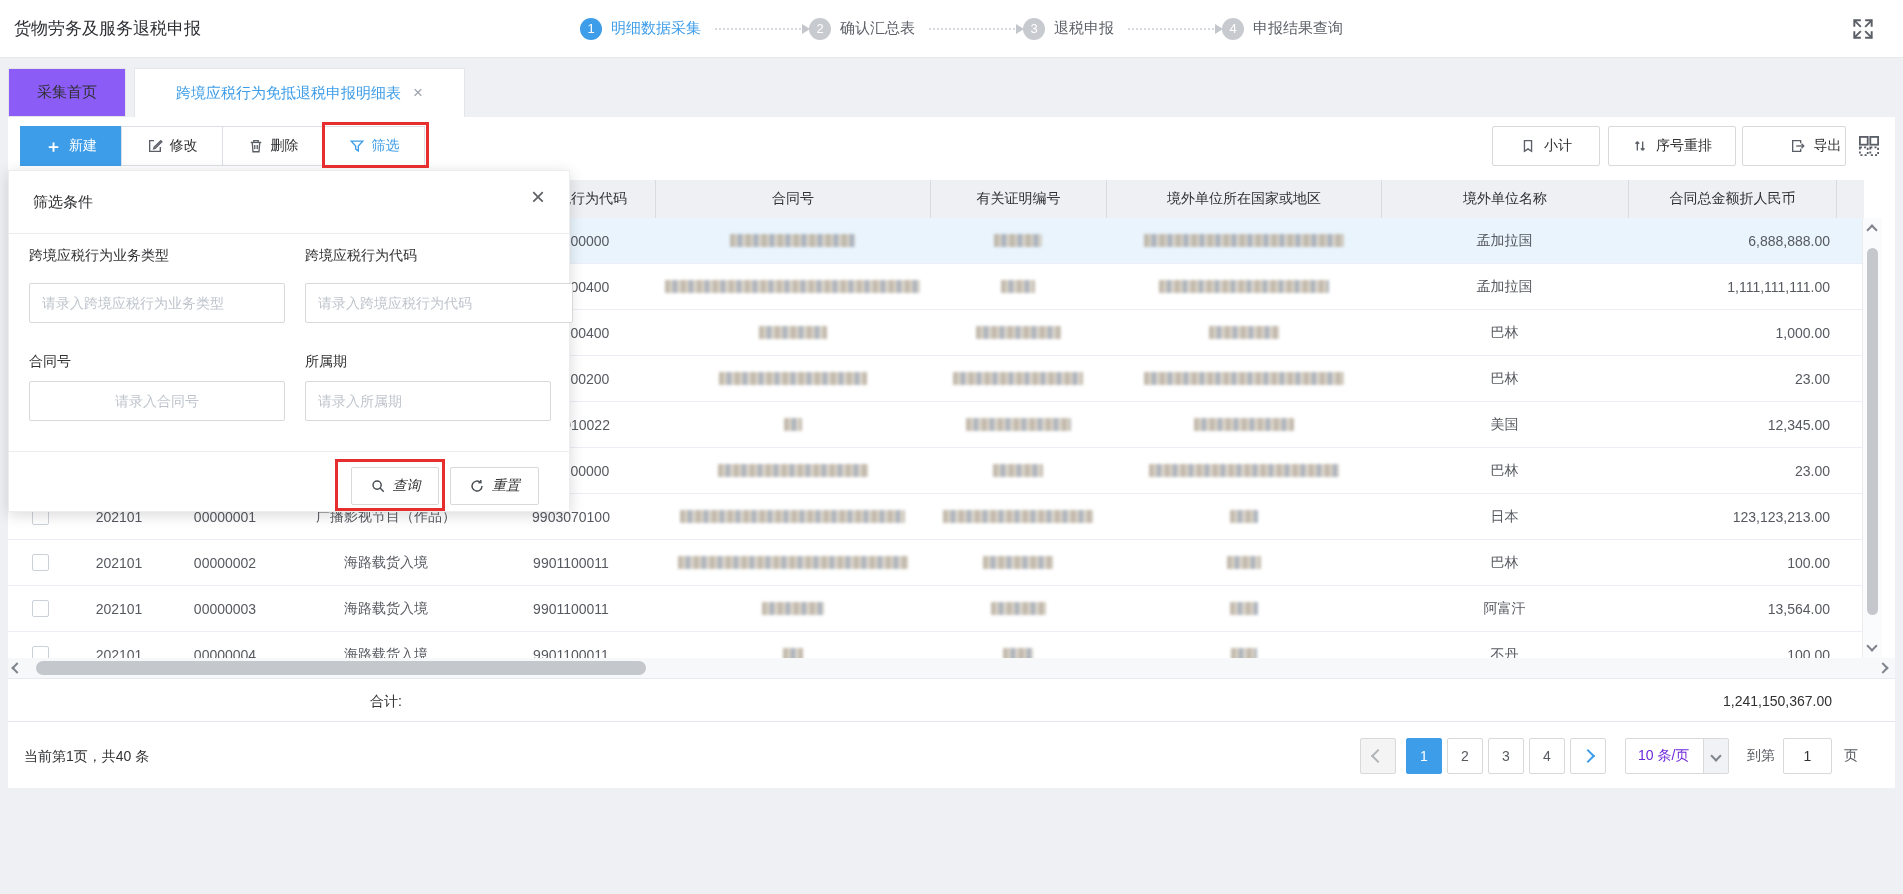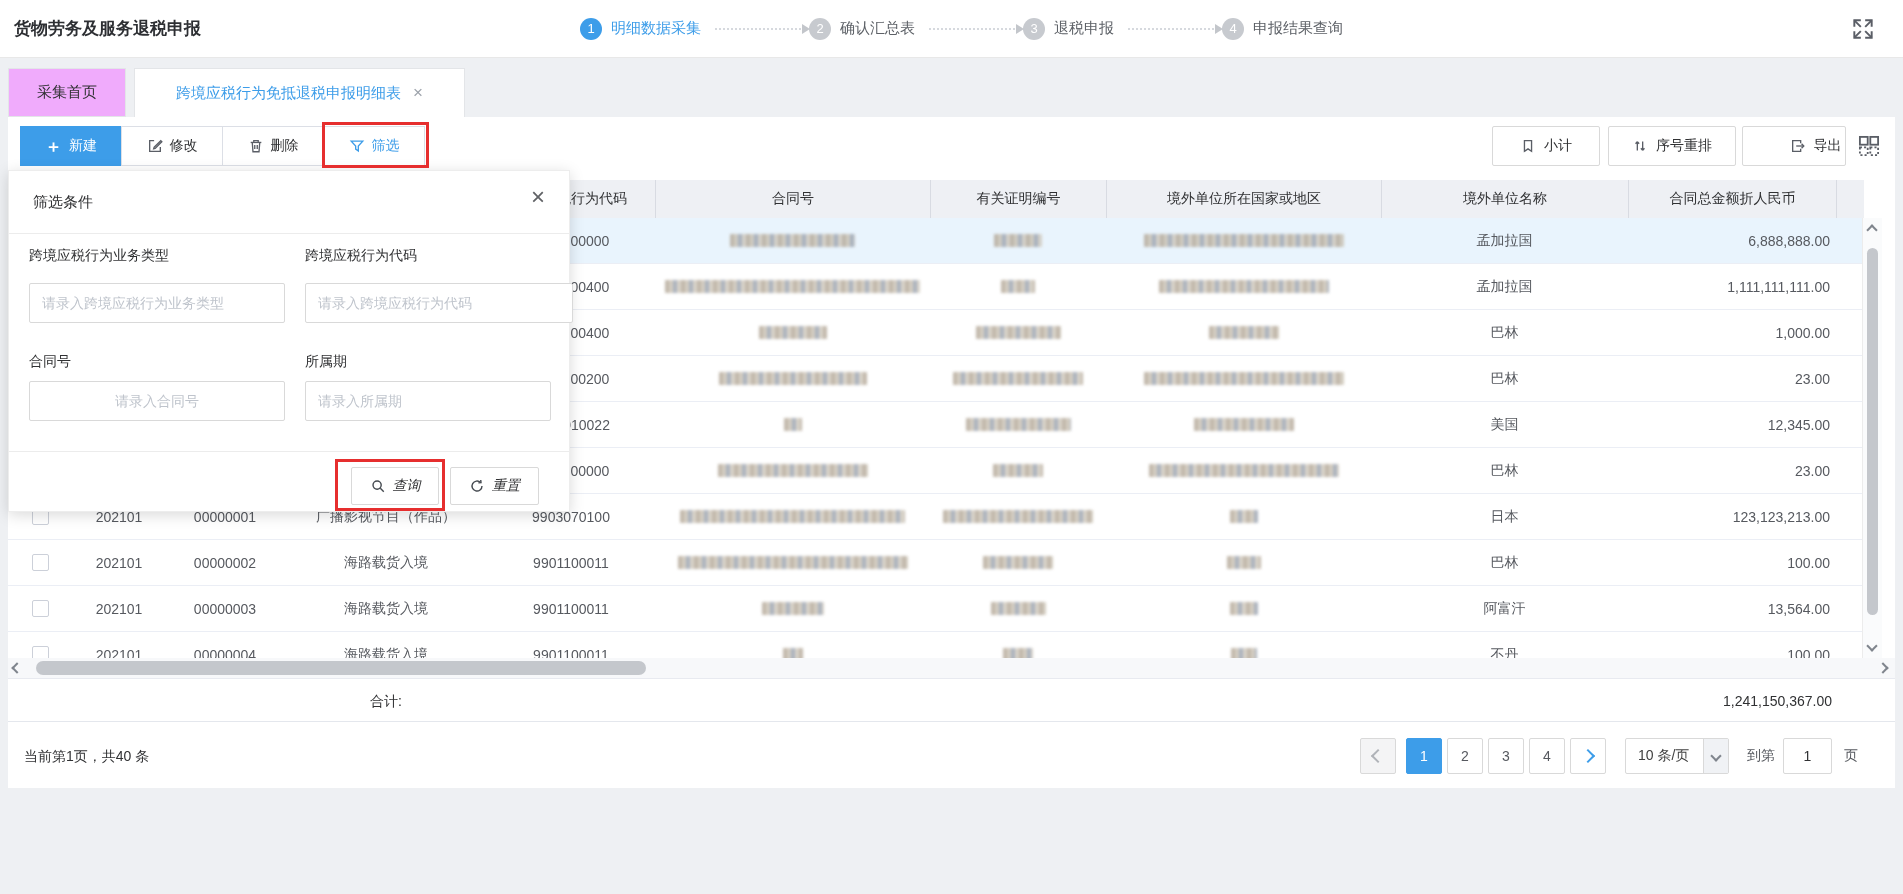--- a/index.html
+++ b/index.html
@@ -1,34 +1,34 @@
 <!DOCTYPE html>
 <html><head>
 <meta charset="utf-8">
 <style>
   html,body{margin:0;padding:0;background:#eef0f3;font-family:"Liberation Sans","DejaVu Sans",sans-serif;}
   .screen{position:relative;width:1903px;height:894px;background:#eef0f3;overflow:hidden;}
   .abs{position:absolute;}
 
   
   .topbar{left:0;top:0;width:1903px;height:57px;background:#fff;border-bottom:1px solid #e8e8e8;}
-  .page-title{left:14px;top:0;height:57px;line-height:57px;font-size:17px;font-weight:700;color:#2d2f33;}
+  .page-title{left:14px;top:0;height:57px;line-height:57px;font-size:17px;font-weight:400;color:#2d2f33;}
   .stepper{left:580px;top:0;height:57px;display:flex;align-items:center;}
   .step{display:flex;align-items:center;gap:9px;}
   .scircle{width:22px;height:22px;border-radius:50%;background:#c7cacf;color:#fff;font-size:13px;display:flex;align-items:center;justify-content:center;}
   .step.active .scircle{background:#3d9de9;}
   .slabel{font-size:15px;color:#5c6066;white-space:nowrap;}
   .step.active .slabel{color:#3d9de9;}
   .conn{width:86px;border-top:2px dotted #d6d9de;margin:0 8px 0 14px;position:relative;}
   .conn:after{content:"";position:absolute;right:-9px;top:-6px;border-left:8px solid #c3c6cb;border-top:5px solid transparent;border-bottom:5px solid transparent;}
   .fs-icon{left:1850px;top:16px;width:26px;height:26px;cursor:pointer;}
 
   
   .tab{top:68px;height:49px;box-sizing:border-box;display:flex;align-items:center;justify-content:center;font-size:15px;}
-  .tab-home{left:8px;width:118px;background:#f0abfc;border:1px solid #e3e5e8;color:#303133;}
+  .tab-home{left:8px;width:118px;background:#8b5cf6;border:1px solid #e3e5e8;color:#303133;}
   .tab-active{left:134px;width:331px;background:#fff;border:1px solid #e3e5e8;border-bottom:none;color:#3d9de9;gap:12px;}
   .tab-close{color:#9da3ab;font-size:17px;cursor:pointer;}
 
   
   .panel{left:8px;top:117px;width:1887px;height:671px;background:#fff;}
 
   
   .tgroup{left:20px;top:126px;display:flex;}
   .tbtn{height:40px;width:102px;box-sizing:border-box;border:1px solid #dcdfe6;margin-left:-1px;background:#fff;display:flex;align-items:center;justify-content:center;gap:7px;font-size:14px;color:#303133;cursor:pointer;}
   .tbtn.primary{background:#3d9de9;border:1px solid #3d9de9;color:#fff;margin-left:0;}
@@ -72,21 +72,21 @@
   .total-value{position:absolute;right:63px;top:0;height:44px;line-height:44px;font-size:14px;color:#303133;}
 
   
   .pg-info{left:24px;top:738px;height:36px;line-height:36px;font-size:14px;color:#303133;}
   .pager{left:1360px;top:738px;display:flex;align-items:center;}
   .pbtn{width:36px;height:36px;box-sizing:border-box;border:1px solid #d9d9d9;border-radius:2px;background:#fff;display:flex;align-items:center;justify-content:center;font-size:14px;color:#56595f;cursor:pointer;}
   .pbtn.active{background:#3d9de9;border-color:#3d9de9;color:#fff;}
   .pbtn.disabled{background:#f4f4f5;}
   .pbtn.next .chev{border-color:#3d9de9;}
   .psize{margin-left:19px;width:104px;height:36px;box-sizing:border-box;border:1px solid #d9d9d9;border-radius:2px;background:#fff;display:flex;align-items:center;cursor:pointer;}
-  .psize-text{flex:1;padding-left:12px;font-size:14px;color:#404040;}
+  .psize-text{flex:1;padding-left:12px;font-size:14px;color:#6d28d9;}
   .psize-caret{width:24px;height:34px;background:#f0f2f5;border-left:1px solid #d9d9d9;display:flex;align-items:center;justify-content:center;}
   .goto-label{margin-left:18px;font-size:14px;color:#56595f;}
   .goto-input{margin-left:8px;width:49px;height:36px;box-sizing:border-box;border:1px solid #d9d9d9;border-radius:2px;text-align:center;font-size:14px;color:#303133;font-family:inherit;}
   .goto-suffix{margin-left:12px;font-size:14px;color:#56595f;}
 
   
   .fpanel{left:8px;top:170px;width:562px;height:342px;background:#fff;z-index:20;box-shadow:0 3px 14px rgba(0,0,0,.15);border:1px solid #ededed;box-sizing:border-box;}
   .fp-title{position:absolute;left:24px;top:22px;font-size:15px;color:#303133;}
   .fp-close{position:absolute;right:24px;top:14px;font-size:24px;color:#606266;cursor:pointer;line-height:1;}
   .fp-div1{position:absolute;left:0;top:62px;width:100%;border-top:1px solid #ececec;}

